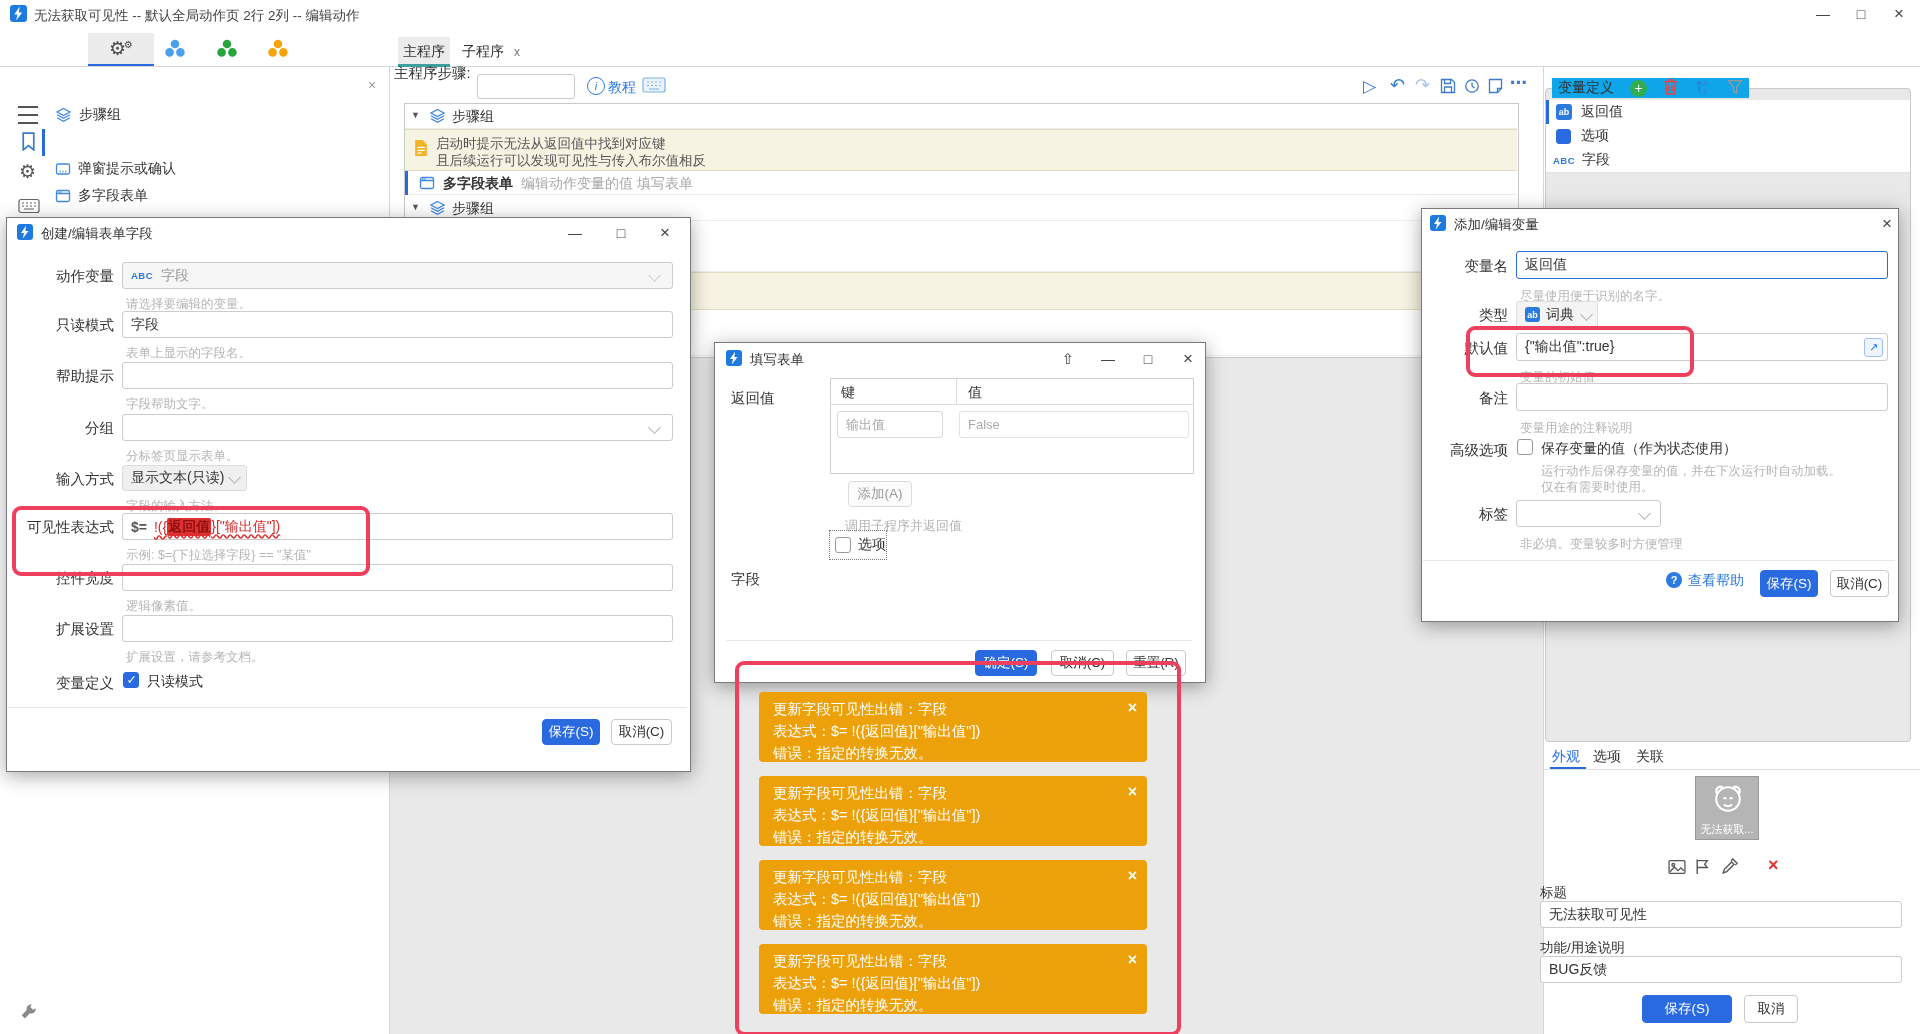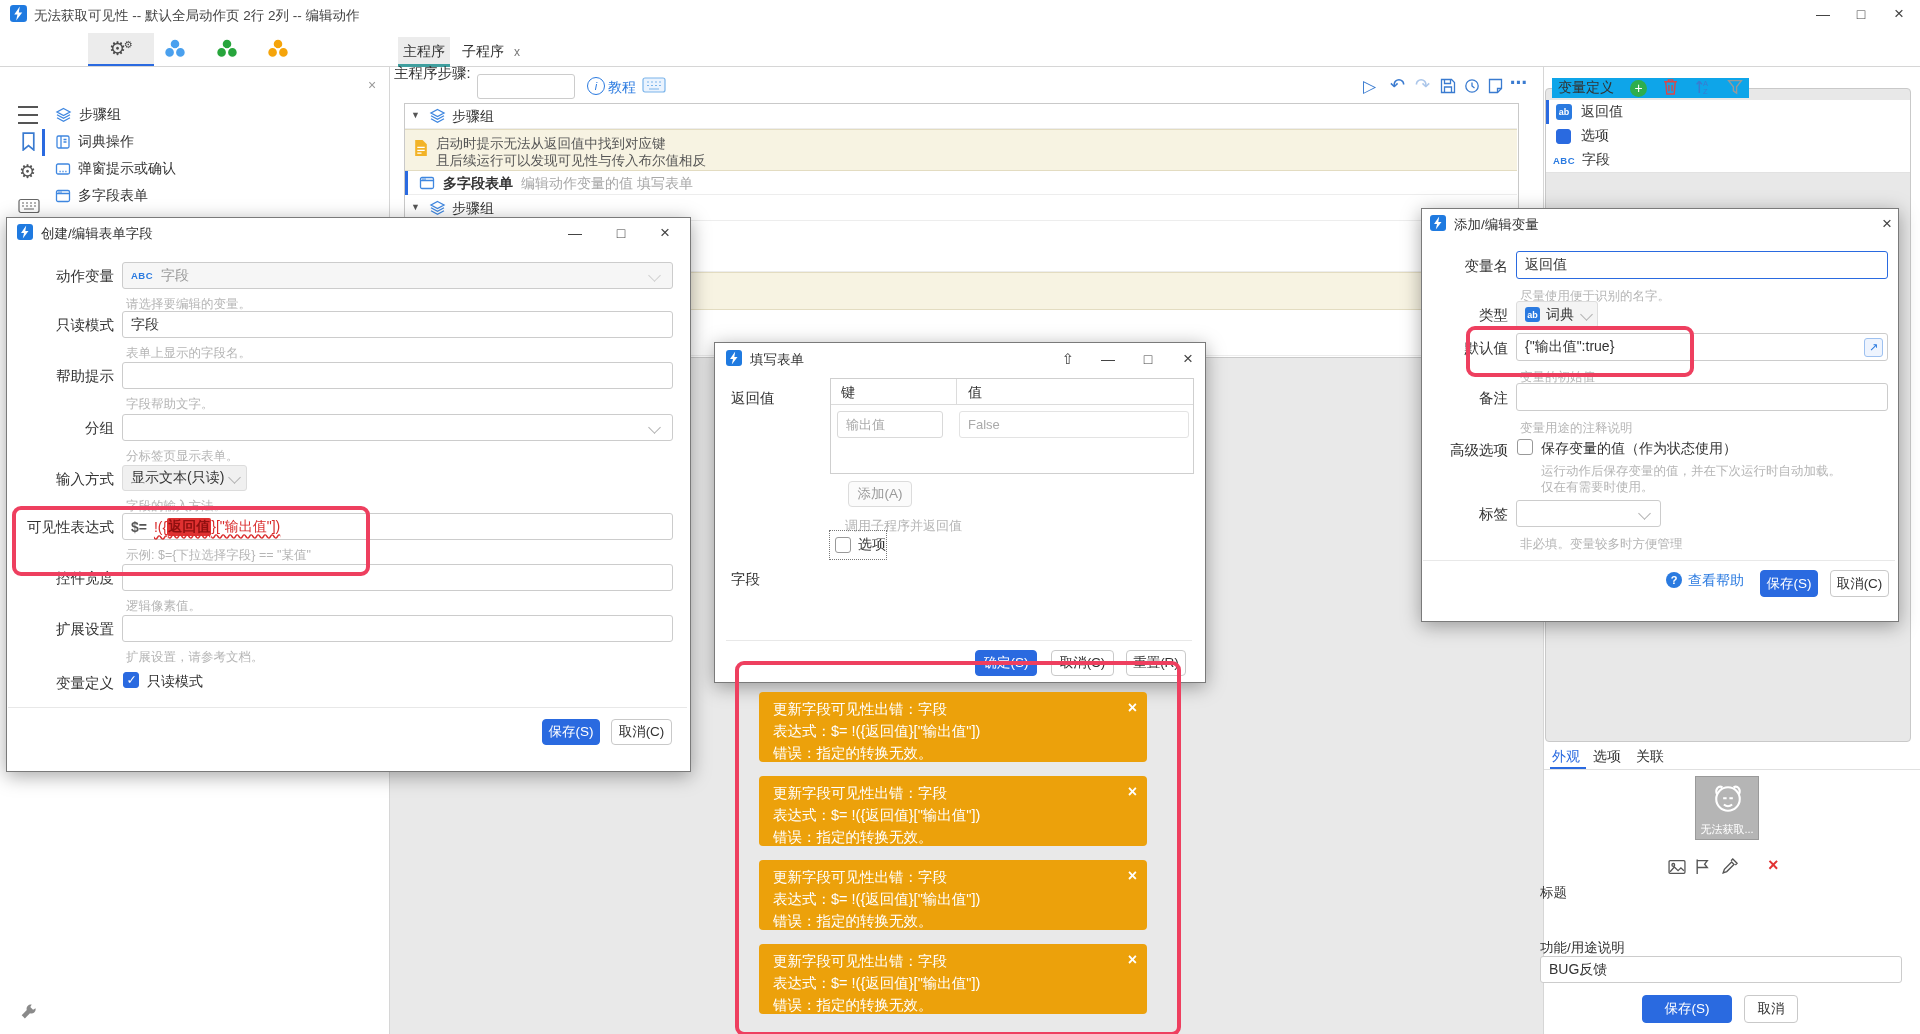--- a/index.html
+++ b/index.html
@@ -114,29 +114,20 @@
   <div class="ab" style="left:48px;top:102px;width:340px;height:26px;display:flex;align-items:center">
     <span class="ico" style="position:static;margin-left:7px">
         <svg width="17" height="16" viewBox="0 0 16 16" fill="none" stroke="#3f87e0" stroke-width="1.3">
           <path d="M8 1.5 14.5 5 8 8.5 1.5 5z"></path>
           <path d="M1.5 7.8 8 11.3 14.5 7.8"></path>
           <path d="M1.5 10.8 8 14.3 14.5 10.8"></path>
         </svg>
       </span>
     <span style="margin-left:7px">步骤组</span>
   </div>
-  <div class="ab" style="left:48px;top:128px;width:340px;height:27px;display:flex;align-items:center">
-    <span class="ico" style="position:static;margin-left:7px">
-        <svg width="16" height="16" viewBox="0 0 16 16" fill="none" stroke="#3f87e0" stroke-width="1.3">
-          <rect x="2" y="2" width="12" height="12" rx="1.5"></rect>
-          <path d="M6 2v12M8.5 5.5h3M8.5 8h3"></path>
-        </svg>
-      </span>
-    <span style="margin-left:7px">词典操作</span>
-  </div>
   <div class="ab" style="left:48px;top:155px;width:340px;height:27px;display:flex;align-items:center">
     <span class="ico" style="position:static;margin-left:7px">
         <svg width="16" height="16" viewBox="0 0 16 16" fill="none" stroke="#3f87e0" stroke-width="1.3">
           <rect x="1.5" y="3" width="13" height="10" rx="1.5"></rect>
           <path d="M4.5 10.5h1.2M7.4 10.5h1.2M10.3 10.5h1.2"></path>
         </svg>
       </span>
     <span style="margin-left:7px">弹窗提示或确认</span>
   </div>
   <div class="ab" style="left:48px;top:182px;width:340px;height:27px;display:flex;align-items:center">
@@ -309,20 +300,21 @@
       </svg>
   </span>
   <span class="ico" style="left:1721px;top:858px;cursor:pointer">
     <svg width="17" height="17" viewBox="0 0 16 16" fill="none" stroke="#555" stroke-width="1.3">
         <path d="M2 14l1.2-3.4 6.8-6.8 2.2 2.2-6.8 6.8zM9.5 2.5l1.6-1.6 4 4-1.6 1.6"></path>
       </svg>
   </span>
   <span class="ab" style="left:1768px;top:855px;color:#e23333;font-size:18px;font-weight:bold;cursor:pointer">×</span>
 
   <span class="ab" style="left:1540px;top:884px;font-size:13.5px">标题</span>
+  <input class="in" style="left: 1540px; top: 901px; width: 362px; height: 27px;" value="无法获取可见性">
   <span class="ab" style="left:1540px;top:939px;font-size:13.5px">功能/用途说明</span>
   <input class="in" style="left: 1540px; top: 956px; width: 362px; height: 27px;" value="BUG反馈">
   <div class="btn blue" style="left:1642px;top:995px;width:90px;height:28px">保存(S)</div>
   <div class="btn" style="left:1744px;top:995px;width:54px;height:28px">取消</div>
 
   <div class="dlg" style="left:6px;top:217px;width:683px;height:553px"></div>
   <span class="ico" style="left:17px;top:224px">
     <svg width="16" height="16" viewBox="0 0 16 16">
         <rect width="16" height="16" rx="3" fill="#1f7ae0"></rect>
         <path d="M9.2 1.5 4 9h3l-1.2 5.5L11.5 7H8.3z" fill="#fff"></path>

